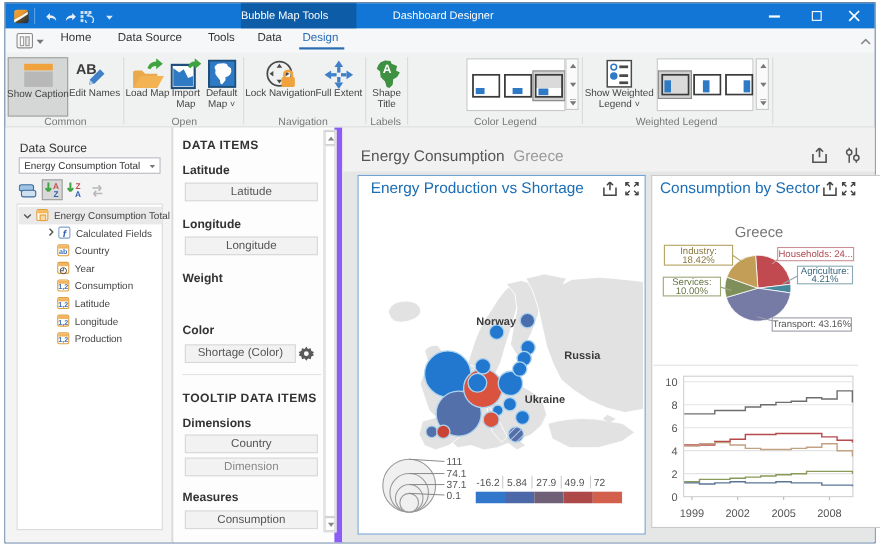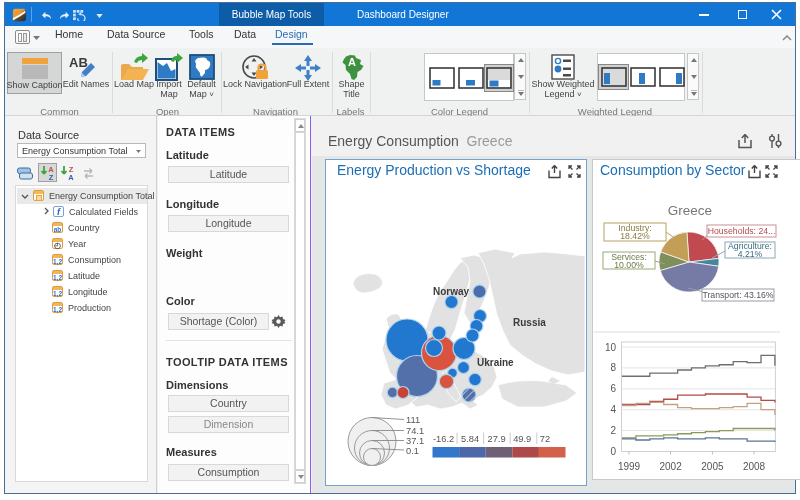--- a/index.html
+++ b/index.html
@@ -1,39 +1,39 @@
 <!DOCTYPE html>
 <html><head>
 <meta charset="utf-8">
 <style>
 * { margin:0; padding:0; box-sizing:border-box; }
 html,body { width:800px; height:500px; font-family:"Liberation Sans",sans-serif; background:#fff; overflow:hidden; }
 #win { position:absolute; left:4px; top:2px; width:792px; height:492px; background:#f0f1f1; border:1px solid #4a6d96; }
 .abs { position:absolute; }
 
 #titlebar { position:absolute; left:0; top:0; width:100%; height:23px; background:#1176d5; }
-#ctxtab { position:absolute; left:214px; top:0; width:105px; height:23px; background:#0d5ca8; color:#fff; font-size:10px; text-align:center; line-height:23px; }
+#ctxtab { position:absolute; left:214px; top:0; width:105px; height:23px; background:#0d5ca8; color:#fff; font-size:10px; line-height:23px; }
 .ttxt { color:#fff; font-size:10px; }
 
 #tabrow { position:absolute; left:0; top:23px; width:100%; height:22px; background:#f6f7f8; }
 .tab { position:absolute; top:0; height:22px; font-size:10.5px; color:#333; line-height:17px; }
 .tabsel { color:#2a6cb4; }
 
 #ribbon { position:absolute; left:0; top:45px; width:100%; height:68px; background:#f0f1f1; border-bottom:1px solid #d4d5d6; }
 .rbtn { position:absolute; top:4px; text-align:center; font-size:11px; color:#444; }
 .pressed { background:#d5d6d6; border:1px solid #a0a0a0; }
 .rlabel { position:absolute; font-size:9px; color:#444; text-align:center; left:50%; transform:translateX(-50%); white-space:nowrap; line-height:10px; }
 .rsep { position:absolute; top:4px; height:61px; width:1px; background:#dadbdb; }
 .glabel { position:absolute; top:58px; font-size:9.5px; color:#777; text-align:center; white-space:nowrap; }
 .gal { position:absolute; top:5px; background:#fff; border:1px solid #c6c7c8; }
 .scrollstrip { position:absolute; top:5px; width:12px; height:47px; background:#fafafa; border:1px solid #c6c7c8; }
 
 #body { position:absolute; left:0; top:113px; width:100%; height:377px; background:#f0f0f0; }
 #leftpanel { position:absolute; left:0; top:0; width:152px; height:377px; background:#f4f4f4; border-right:1px solid #cfcfcf; }
-#datapanel { position:absolute; left:153px; top:0; width:153px; height:377px; background:#fdfdfd; border-right:1px solid #8b5cf6; }
+#datapanel { position:absolute; left:153px; top:0; width:153px; height:377px; background:#fdfdfd; border-right:7px solid #8b5cf6; }
 #dash { position:absolute; left:307px; top:0; width:483px; height:377px; background:#e5e6e6;padding-left:17px; }
 .ditem-label { position:absolute; font-size:11px; font-weight:bold; color:#333; }
 .ditem-btn { position:absolute; left:11px; width:122px; height:17px; background:#f2f2f2; border:1px solid #d8d8d8; font-size:10.5px; color:#555; text-align:center; line-height:14px; white-space:nowrap; }
 .scroll-v { position:absolute; background:#f6f6f6; border:1px solid #d9d9d9; }
 .treerow { position:absolute; left:12px; font-size:9px; color:#444; height:16px; line-height:16px; white-space:nowrap; }
 .ficon { display:inline-block; width:11px; height:11px; border:1px solid #dd9f3d; border-radius:2px; background:#fff; position:relative; vertical-align:-2px; margin-right:5px; }
 .ficon i { position:absolute; left:0; top:0; right:0; height:2.5px; background:#f2b55f; }
 .ficon b { position:absolute; left:0; top:2.5px; right:0; bottom:0; font-style:normal; font-weight:bold; font-size:6.5px; color:#3a6fbe; text-align:center; line-height:8px; font-family:"Liberation Sans",sans-serif; }
 .panel-cap { position:absolute; font-size:14px; color:#1b6eb5; }
 </style>
@@ -95,21 +95,21 @@
   <div class="tab" style="left:184px">Tools</div>
   <div class="tab" style="left:229px">Data</div>
   <div class="tab tabsel" style="left:270px">Design</div>
   <div class="abs" style="left:267px;top:17px;width:41px;height:2px;background:#2a6cb4"></div>
   <svg class="abs" style="left:777px;top:9px" width="10" height="6" viewBox="0 0 10 6">
         <path d="M 1 5 L 5 1 L 9 5" fill="none" stroke="#888" stroke-width="1.5"></path>
       </svg>
 </div>
 <div id="ribbon">
 
-  <div class="rbtn pressed" style="left:2px;width:55px;height:42px">
+  <div class="rbtn pressed" style="left:2px;width:55px;height:54px">
     <svg class="abs" style="left:13px;top:4px" width="28" height="24" viewBox="0 0 28 24">
       <rect x="1" y="1" width="26" height="6" fill="#f0a23c"></rect>
       <rect x="1" y="8" width="26" height="14" fill="#b8b8b8"></rect>
     </svg>
     <div class="rlabel" style="top:27px">Show Caption</div>
   </div>
 
   <div class="rbtn" style="left:58px;width:46px;height:52px">
     <div class="abs" style="left:6px;top:3px;font-size:13px;font-weight:bold;color:#3b3b3b">AB</div>
     <svg class="abs" style="left:16px;top:9px" width="18" height="18" viewBox="0 0 18 18">

